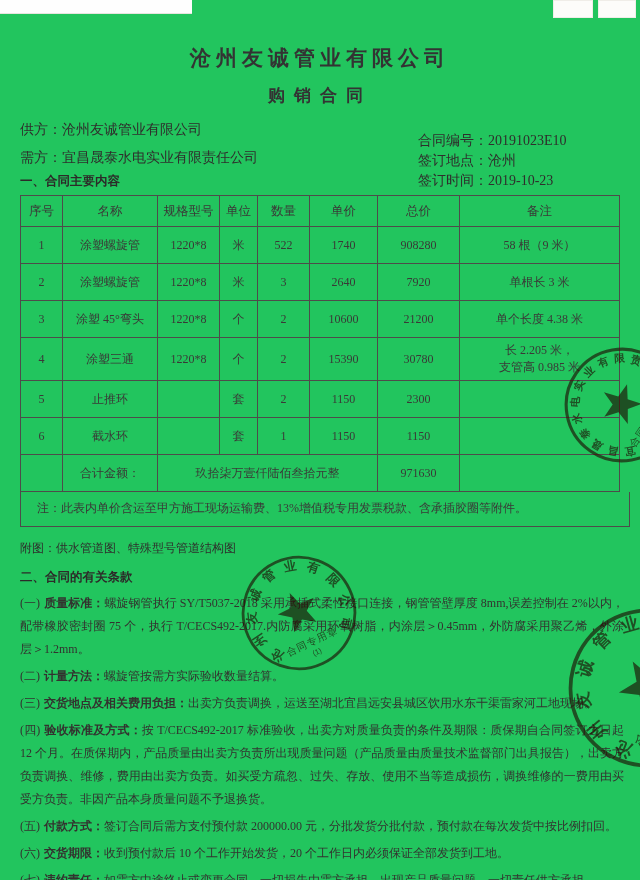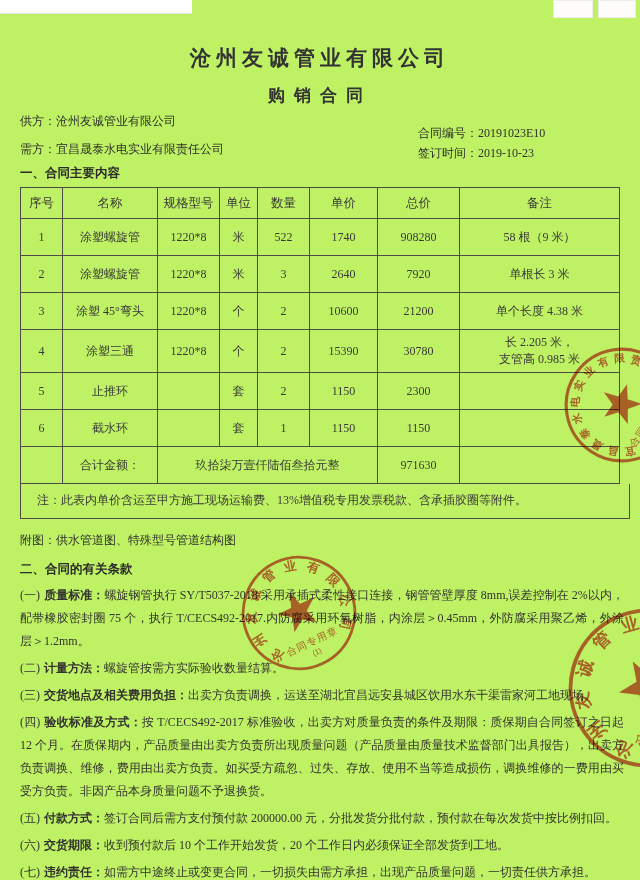--- a/index.html
+++ b/index.html
@@ -6,40 +6,40 @@
   body{
     width:640px;height:880px;
     background:#f1efec;
     font-family:"Liberation Serif","DejaVu Serif",serif;
     color:#2f2e2c;
     overflow:hidden;
   }
   .page{
     position:relative;
     width:640px;height:880px;
-    background:#bef264;
+    background:#22c55e;
     overflow:hidden;
   }
   .scan-strip{
     position:absolute;left:0;top:0;width:192px;height:13px;
     background:#fefefe;border-bottom:1px solid #e8e5df;
   }
   .scan-box{position:absolute;top:0;height:16px;background:#fdfcfa;border:1px solid #f0ede8;}
   .scan-box.b1{left:553px;width:38px;}
   .scan-box.b2{left:598px;width:36px;}
 
   h1.company{
     margin:44px 0 0 0;text-align:center;
     font-size:21px;font-weight:600;letter-spacing:5px;color:#333;
   }
   h2.doctitle{
     margin:12px 0 0 0;text-align:center;
     font-size:17px;font-weight:600;letter-spacing:9px;color:#333;
   }
-  .meta{position:relative;margin:4px 20px 0 20px;height:52px;font-size:12px;}
+  .meta{position:relative;margin:12px 20px 0 20px;height:52px;font-size:14px;}
   .meta p{margin:0;}
   .meta-left .supplier{position:absolute;left:0;top:2px;}
   .meta-left .buyer{position:absolute;left:0;top:30px;}
   .meta-right{position:absolute;left:398px;top:12px;line-height:20px;}
   .sec-heading{
     margin:2px 0 0 20px;font-size:12.5px;font-weight:700;color:#2c2b29;
   }
   table.items{
     border-collapse:collapse;table-layout:fixed;
     margin:5px 0 0 20px;width:600px;
@@ -88,20 +88,21 @@
   <h1 class="company">沧州友诚管业有限公司</h1>
   <h2 class="doctitle">购销合同</h2>
 
   <div class="meta">
     <div class="meta-left">
       <p class="supplier"><span>供方：</span><span>沧州友诚管业有限公司</span></p>
       <p class="buyer"><span>需方：</span><span>宜昌晟泰水电实业有限责任公司</span></p>
     </div>
     <div class="meta-right">
       <p><span>合同编号：</span><span>20191023E10</span></p>
+      <p><span>签订地点：</span><span>沧州</span></p>
       <p><span>签订时间：</span><span>2019-10-23</span></p>
     </div>
   </div>
 
   <div class="sec-heading">一、合同主要内容</div>
 
   <table class="items">
     <colgroup>
       <col style="width:42px">
         <col style="width:95px">

